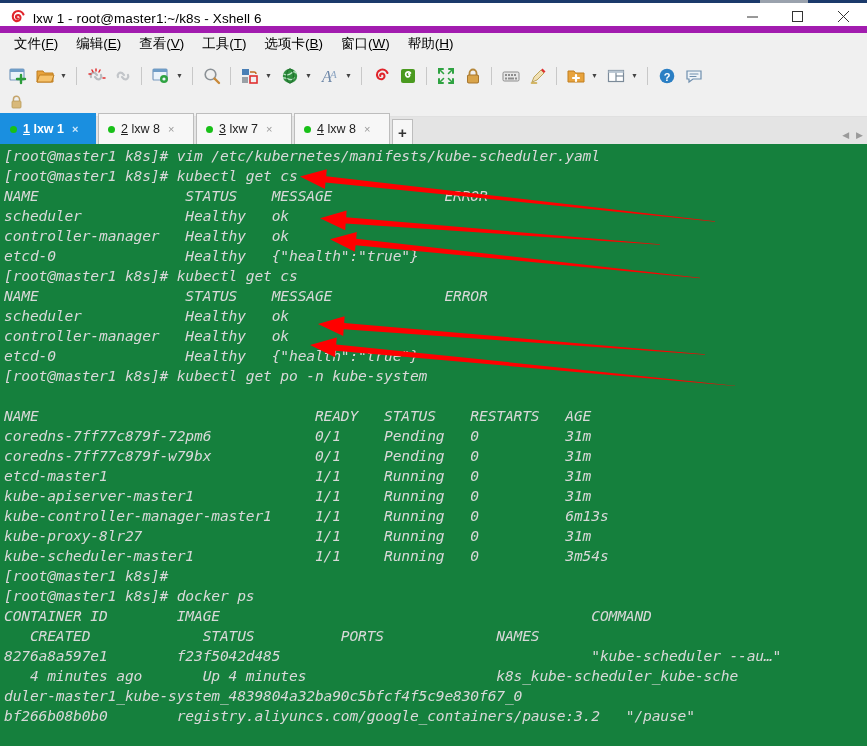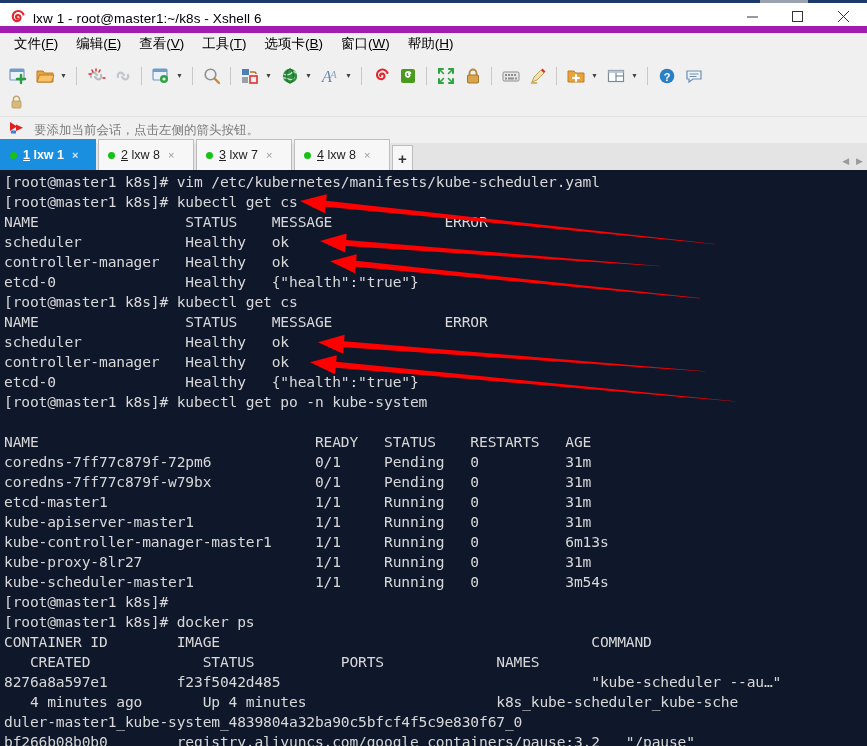--- a/index.html
+++ b/index.html
@@ -183,22 +183,23 @@
   .tab-scroll {
     position: absolute; right: 4px; bottom: 4px;
     display: flex; align-items: center; gap: 7px;
   }
   .tab-scroll span { font-size: 9px; color: #9a9a9a; }
 
   
   .terminal {
     position: relative;
     flex: 1 1 auto;
-    background: #0f172a;
+    background: #15803d;
     overflow: hidden;
+    font-style: italic;
   }
   .term-lines {
     position: absolute;
     left: 4px; top: 2px; right: 0; bottom: 0;
     font-family: "DejaVu Sans Mono", "Liberation Mono", monospace;
     font-size: 14.6px;
     line-height: 20px;
     color: #d8d8d8;
     white-space: pre;
     letter-spacing: -0.15px;
@@ -433,30 +434,20 @@
 
   <div class="sshbar">
     <span>
       <svg width="13" height="14" viewBox="0 0 13 14">
         <path d="M3.4 6V4.4a3.1 3.1 0 016.2 0V6" fill="none" stroke="#c4a46a" stroke-width="1.5"></path>
         <rect x="2" y="6" width="9" height="7" rx="1" fill="#d8b97a" stroke="#b99a58" stroke-width="0.8"></rect>
       </svg>
     </span>
   </div>
 
-  <div class="noticebar">
-    <span>
-      <svg width="17" height="14" viewBox="0 0 17 14">
-        <path d="M1 1l7 4.5L1 10z" fill="#e02020"></path>
-        <path d="M7 3.5l7 3.2-7 3.3z" fill="#e02020"></path>
-        <path d="M2 9.5h5v3H2z" fill="#3b7fd4"></path>
-      </svg>
-    </span>
-    <span class="notice-text">要添加当前会话，点击左侧的箭头按钮。</span>
-  </div>
 
   <div class="tabbar">
     <div class="tab active">
       <span class="dot"></span>
       <span class="lbl"><u>1</u>&nbsp;<span>lxw 1</span></span>
       <span class="x">×</span>
     </div>
     <div class="tab">
       <span class="dot"></span>
       <span class="lbl"><u>2</u>&nbsp;<span>lxw 8</span></span>

